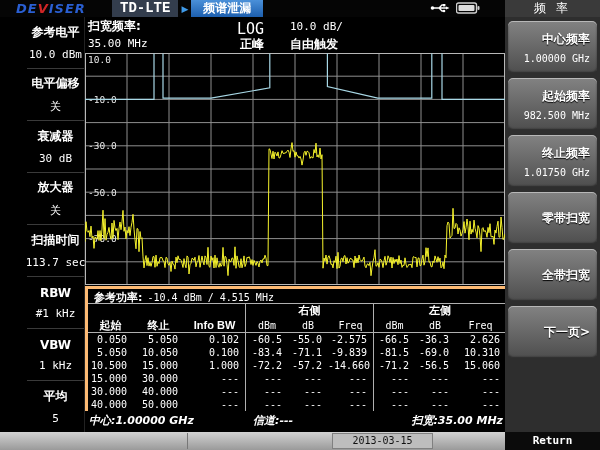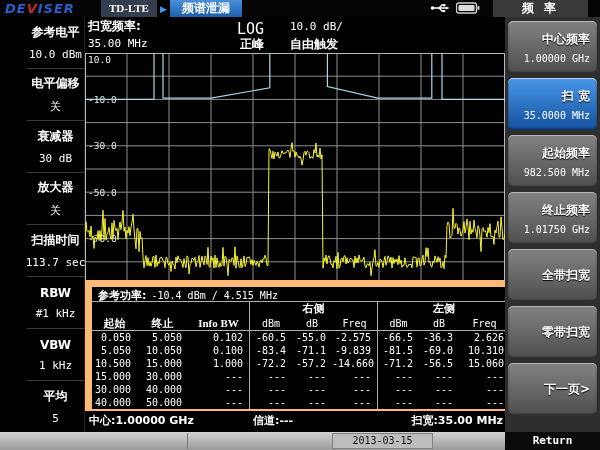--- a/index.html
+++ b/index.html
@@ -3,31 +3,31 @@
 <meta charset="utf-8">
 <style>
   html,body{margin:0;padding:0;background:#000;}
   #screen{position:relative;width:600px;height:450px;background:#000;overflow:hidden;
           font-family:"DejaVu Sans",sans-serif;color:#fff;}
   .mono{font-family:"DejaVu Sans Mono",monospace;}
 
   
   .topbar{position:absolute;left:0;top:0;width:600px;height:17px;background:#050505;
           display:flex;align-items:center;}
-  .logo{width:96px;padding-left:5px;font-weight:bold;font-style:italic;font-size:13px;
+  .logo{width:96px;padding-left:16px;font-weight:bold;font-style:italic;font-size:13px;
         color:#2a5fd2;letter-spacing:1px;}
   .logo .v{color:#cf2525;}
   .tab{height:17px;line-height:17px;font-weight:bold;}
-  .tab.mode{background:#333d4d;color:#fff;padding:0 8px;font-size:11px;
-            font-family:Liberation Serif, serif;}
+  .tab.mode{background:#333d4d;color:#fff;padding:0 8px;font-size:14px;
+            font-family:Liberation Mono, monospace;}
   .tab-arrow{color:#3f9ae8;font-size:9px;padding:0 3px;}
   .tab.page{background:linear-gradient(#4a90d9,#1d5fae);color:#fff;padding:0 12px;font-size:12px;}
   .sysicons{position:absolute;right:120px;top:2px;display:flex;gap:6px;align-items:center;}
-  .panel-title{position:absolute;right:12px;top:0;width:95px;height:17px;background:#3a3a3a;
-               text-align:center;line-height:17px;font-weight:bold;font-size:12px;letter-spacing:3px;}
+  .panel-title{position:absolute;right:0;top:0;width:95px;height:17px;background:#3a3a3a;
+               text-align:center;line-height:17px;font-weight:normal;font-size:12px;letter-spacing:3px;}
 
   
   .lsb{position:absolute;left:0;top:17px;width:85px;height:415px;display:flex;flex-direction:column;
        border-right:1px solid #222;box-sizing:border-box;padding-left:27px;}
   .li{flex:1;display:flex;flex-direction:column;justify-content:center;align-items:center;gap:7px;
       border-bottom:1px solid #3a3a3a;}
   .li:last-child{border-bottom:none;}
   .li .lbl{font-size:12px;font-weight:bold;white-space:nowrap;}
   .li .val{font-family:"DejaVu Sans Mono",monospace;font-size:11px;white-space:nowrap;}
 
@@ -37,39 +37,39 @@
   .mhdr .t{position:absolute;white-space:nowrap;}
   .sweep-lbl{left:3px;top:1px;font-size:12px;font-weight:bold;}
   .sweep-val{left:3px;top:20px;font-size:11px;}
   .scale-mode{left:152px;top:3px;font-size:15px;}
   .scale-val{left:205px;top:3px;font-size:11px;}
   .detector{left:155px;top:19px;font-size:12px;font-weight:bold;}
   .trigger{left:205px;top:19px;font-size:12px;font-weight:bold;}
 
   .chart{position:absolute;left:0;top:36px;width:420px;height:232px;background:#000;}
 
-  .mbox{position:absolute;left:0;top:263px;width:418px;height:122px;border:7px solid #fdba74;
+  .mbox{position:absolute;left:0;top:269px;width:418px;height:122px;border:3px solid #fdba74;
         background:#000;}
   .refpow{height:14px;line-height:14px;padding-left:6px;white-space:nowrap;}
   .refpow .rl{font-size:11px;font-weight:bold;}
   .refpow .rv{font-family:"DejaVu Sans Mono",monospace;font-size:10px;}
   .mtable{position:absolute;left:0;top:14px;width:418px;bottom:0;display:grid;
           grid-template-columns:45px 51px 61px 43px 40px 45px 42px 40px 1fr;
           grid-template-rows:14px 15px repeat(6,13px);
           border-top:1px solid #b0b0b0;box-sizing:border-box;}
   .mtable div{overflow:hidden;white-space:nowrap;}
   .bl{border-left:1px solid #b0b0b0;}
   .ghdr{text-align:center;font-size:11px;font-weight:bold;line-height:14px;}
   .chdr{text-align:center;font-size:10px;line-height:15px;border-bottom:1px solid #b0b0b0;
         font-family:"DejaVu Sans Mono",monospace;}
-  .chdr.cjk{font-family:Liberation Serif, serif;font-size:11px;font-weight:bold;}
+  .chdr.cjk{font-family:Liberation Sans, sans-serif;font-size:11px;font-weight:bold;}
   .num{font-family:"DejaVu Sans Mono",monospace;font-size:10px;text-align:right;
        padding-right:6px;line-height:13px;}
 
-  .mfooter{position:absolute;left:0;top:394px;width:420px;height:27px;background:#000;}
+  .mfooter{position:absolute;left:0;top:394px;width:420px;height:27px;background:#000;font-style:italic;}
   .mfooter .t{position:absolute;top:2px;font-size:11px;font-weight:bold;white-space:nowrap;}
   .f-center{left:4px;}
   .f-channel{left:168px;}
   .f-span{right:2px;}
 
   
   .rpanel{position:absolute;left:505px;top:17px;width:95px;height:415px;background:#2e2e2e;
           box-sizing:border-box;padding-top:4px;}
   .softkey{height:52px;margin:0 3px 5px 3px;border-radius:5px;
            background:linear-gradient(#828282,#4e4e4e);
@@ -279,37 +279,33 @@
       <span class="t f-channel">信道:---</span>
       <span class="t f-span">扫宽:35.00 MHz</span>
     </div>
   </div>
 
   <div class="rpanel" id="rpanel">
       <div class="softkey">
         <span class="sk-lbl">中心频率</span>
         <span class="sk-val">1.00000 GHz</span>
       </div>
-      <div class="softkey selected">
-        <span class="sk-lbl">扫 宽</span>
-        <span class="sk-val">35.0000 MHz</span>
-      </div>
       <div class="softkey">
         <span class="sk-lbl">起始频率</span>
         <span class="sk-val">982.500 MHz</span>
       </div>
       <div class="softkey">
         <span class="sk-lbl">终止频率</span>
         <span class="sk-val">1.01750 GHz</span>
       </div>
       <div class="softkey">
+        <span class="sk-lbl">零带扫宽</span>
+      </div>
+      <div class="softkey">
         <span class="sk-lbl">全带扫宽</span>
-      </div>
-      <div class="softkey">
-        <span class="sk-lbl">零带扫宽</span>
       </div>
       <div class="softkey">
         <span class="sk-lbl">下一页&gt;</span>
       </div>
     </div>
 
   <div class="statusbar">
     <div class="sb-div"></div>
     <div class="timestamp">2013-03-15 17:21:15</div>
   </div>

